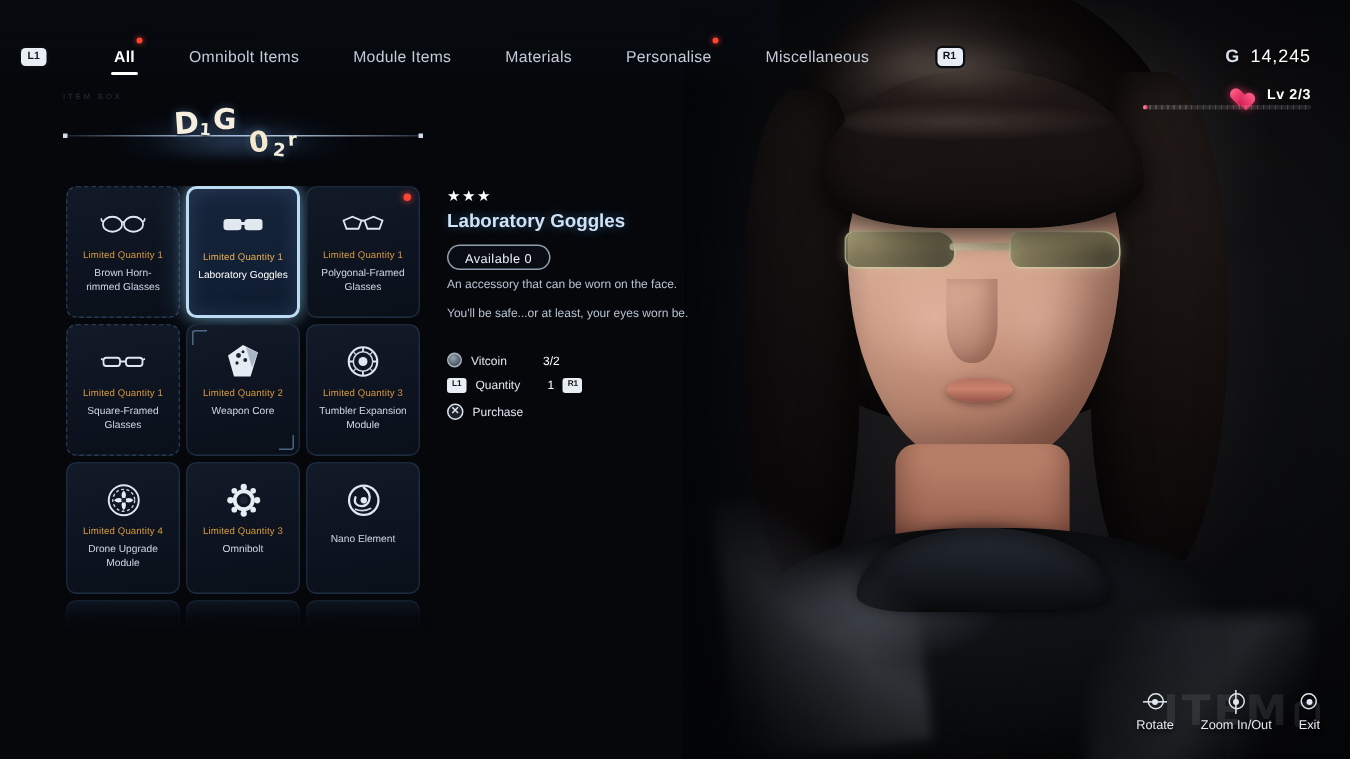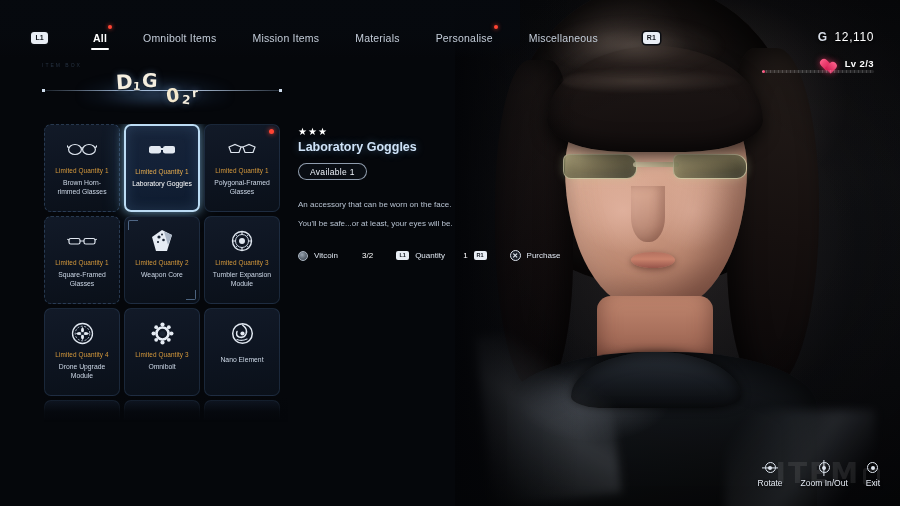--- a/index.html
+++ b/index.html
@@ -134,21 +134,21 @@
       linear-gradient(90deg, rgba(3,4,7,.95) 0%, rgba(3,4,7,.35) 12%, rgba(0,0,0,0) 28%),
       radial-gradient(ellipse 420px 360px at 50% 45%, rgba(0,0,0,0) 35%, rgba(0,0,0,.55) 100%);
   }
 
   
   .topbar {
     position:absolute; left:0; top:0; width:520px; height:58px;
     background:linear-gradient(180deg, rgba(6,9,14,.96) 0%, rgba(6,9,14,.88) 60%, rgba(6,9,14,0) 100%);
   }
   .tabs {
-    position:absolute; left:31px; top:32px; display:flex; align-items:flex-start; gap:14px;
+    position:absolute; left:14px; top:32px; display:flex; align-items:flex-start; gap:14px;
   }
   .shoulder-btn {
     width:17px; height:12px; border-radius:3px;
     background:#e9eef5; color:#10151c;
     font-size:7px; font-weight:bold; line-height:12px; text-align:center;
     letter-spacing:0px; flex:none;
     box-shadow:0 0 0 1.5px #0a0d12;
   }
   .tab {
     position:relative; font-size:10.5px; color:#c3ccd8; padding:0 11px;
@@ -250,22 +250,22 @@
   .detail-title {
     font-size:12.5px; font-weight:bold; color:#cfe3f8; margin-top:2px;
     text-shadow:0 0 8px rgba(110,170,225,.45);
   }
   .pill {
     display:inline-block; margin-top:9px; padding:2.5px 11px;
     border:1px solid rgba(190,205,225,.75); border-radius:10px;
     font-size:8.5px; color:#eef3fa; letter-spacing:.3px;
     background:rgba(12,18,28,.55);
   }
-  .desc { margin-top:15px; font-size:8px; line-height:19px; color:#b8c3d2; }
-  .info-list { margin-top:17px; display:flex; gap:23px; }
+  .desc { font-size:8px; line-height:19px; color:#b8c3d2; }
+  .info-list { margin-top:17px; display:flex; flex-direction:column; gap:7px; }
   .info-row { display:flex; align-items:center; gap:6px; font-size:8px; color:#dfe6f0; }
   .coin-icon {
     width:10px; height:10px; border-radius:50%;
     background:radial-gradient(circle at 38% 34%, #8e99a6 0%, #5b6translate 1%, #414a56 100%);
     background:radial-gradient(circle at 38% 34%, #9aa5b2 0%, #5c6672 55%, #3b434e 100%);
     border:1px solid #aab4c0; flex:none;
   }
   .lbl { min-width:42px; }
   .val { color:#ffffff; }
   .mini-btn {
@@ -380,21 +380,21 @@
       <div id="tab-gap"></div>
 
       <div class="tab active">
         <span>All</span>
         <span class="dot"></span>
       </div>
       <div class="tab">
         <span>Omnibolt Items</span>
       </div>
       <div class="tab">
-        <span>Mission Items</span>
+        <span>Module Items</span>
       </div>
       <div class="tab">
         <span>Materials</span>
       </div>
       <div class="tab">
         <span>Personalise</span>
         <span class="dot"></span>
       </div>
       <div class="tab">
         <span>Miscellaneous</span>
@@ -570,24 +570,24 @@
       <div class="card"></div>
       <div class="card"></div>
       <div class="card"></div>
     </div>
   </div>
   <div class="grid-fade"></div>
 
   <div class="detail">
     <div class="stars">★★★</div>
     <div class="detail-title">Laboratory Goggles</div>
-    <div class="pill">Available 1</div>
+    <div class="pill">Available 0</div>
     <div class="desc">
       <div>An accessory that can be worn on the face.</div>
-      <div>You'll be safe...or at least, your eyes will be.</div>
+      <div>You'll be safe...or at least, your eyes worn be.</div>
     </div>
 
     <div class="info-list">
       <div class="info-row">
         <span class="coin-icon"></span>
         <span class="lbl">Vitcoin</span>
         <span class="val">3/2</span>
       </div>
       <div class="info-row">
         <span class="mini-btn">L1</span>
@@ -596,21 +596,21 @@
         <span class="mini-btn">R1</span>
       </div>
       <div class="info-row">
         <span class="cross-btn">✕</span>
         <span>Purchase</span>
       </div>
     </div>
   </div>
 
   <div class="gold">
-    <span class="g-sym">G</span><span>12,110</span>
+    <span class="g-sym">G</span><span>14,245</span>
   </div>
   <div class="lv-wrap">
     <span class="heart"></span>
     <span class="lv-text">Lv 2/3</span>
   </div>
   <div class="xp-bar">
       <i></i>
     </div>
   <div class="xp-ticks"></div>
 

